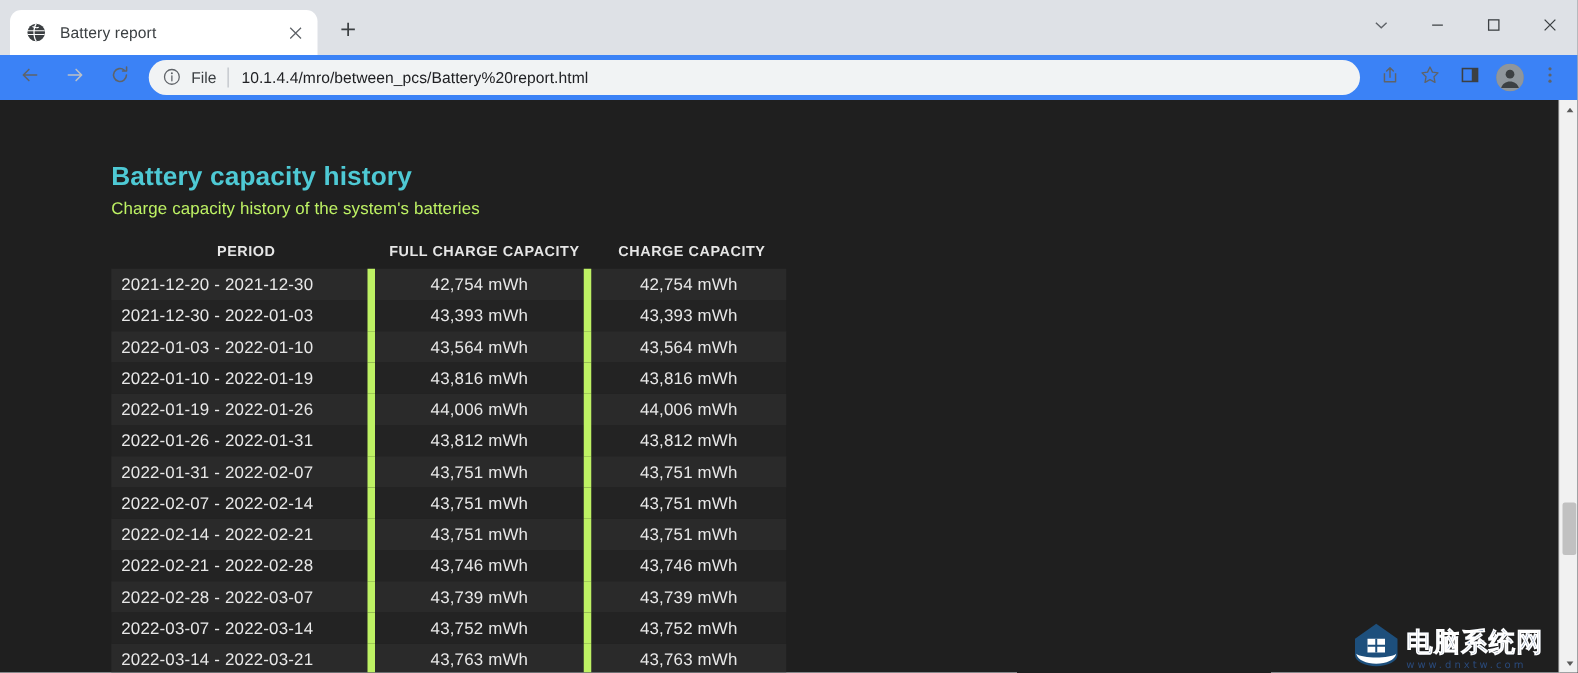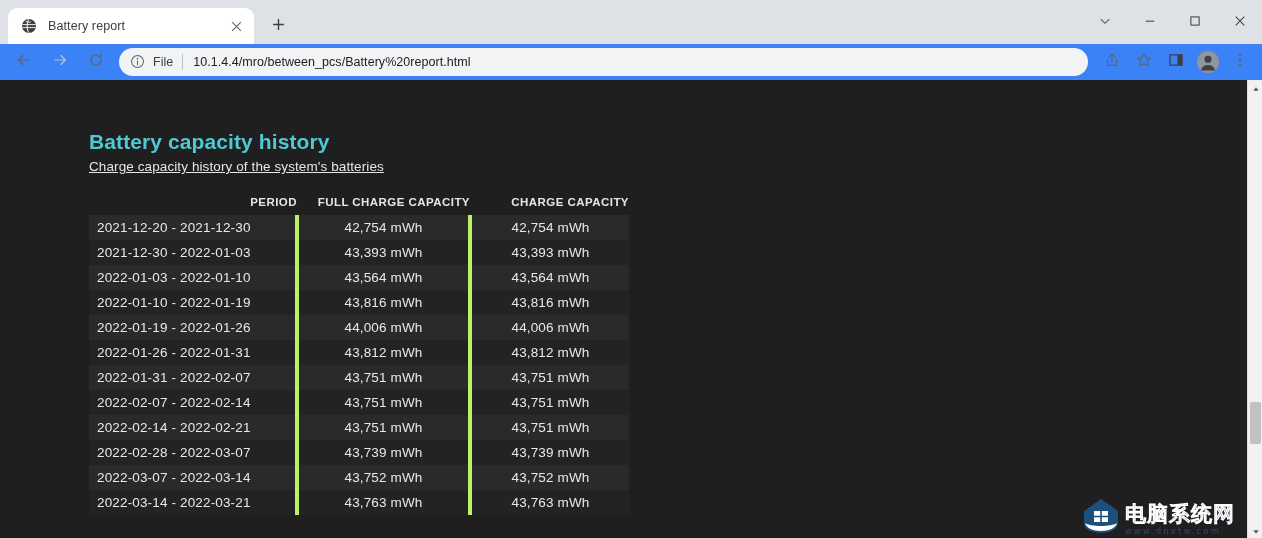--- a/index.html
+++ b/index.html
@@ -113,45 +113,44 @@
     width: 1062px; height: 458px;
     padding: 36px 0 0 89px;
   }
   .page-title {
     font-size: 21px; font-weight: bold;
     color: #4ec9d4;
     letter-spacing: .1px;
     margin-bottom: 5px;
   }
   .page-sub {
-    font-size: 13.5px; color: #e5e5e5;
+    font-size: 13.5px; color: #bef264;
     margin-bottom: 22px;
     letter-spacing: .1px;
-    text-decoration: underline;
   }
 
   table.caphist {
     border-collapse: collapse;
     table-layout: fixed;
     width: 540px;
   }
   table.caphist th {
     font-size: 11.5px; font-weight: bold;
     color: #e6e6e6;
-    text-align: right;
+    text-align: center;
     letter-spacing: .45px;
     padding: 0 0 7px 8px;
     background: transparent;
   }
   table.caphist td {
     font-size: 13.5px;
     color: #e8e8e8;
     height: 25px;
     padding: 0 8px;
-    border-right: 4px solid #bef264;
+    border-right: 6px solid #bef264;
     letter-spacing: .15px;
   }
   table.caphist td:last-child { border-right: none; }
   table.caphist td.period { text-align: left; }
   table.caphist td.num { text-align: center; }
   table.caphist tbody tr:nth-child(odd)  { background: #2a2a2a; }
   table.caphist tbody tr:nth-child(even) { background: #232323; }
 
   
   .sbar {
@@ -402,20 +401,25 @@
               <td class="period">2022-02-07 - 2022-02-14</td>
               <td class="num">43,751 mWh</td>
               <td class="num">43,751 mWh</td>
             </tr>
             <tr>
               <td class="period">2022-02-14 - 2022-02-21</td>
               <td class="num">43,751 mWh</td>
               <td class="num">43,751 mWh</td>
             </tr>
             <tr>
+              <td class="period">2022-02-21 - 2022-02-28</td>
+              <td class="num">43,746 mWh</td>
+              <td class="num">43,746 mWh</td>
+            </tr>
+            <tr>
               <td class="period">2022-02-28 - 2022-03-07</td>
               <td class="num">43,739 mWh</td>
               <td class="num">43,739 mWh</td>
             </tr>
             <tr>
               <td class="period">2022-03-07 - 2022-03-14</td>
               <td class="num">43,752 mWh</td>
               <td class="num">43,752 mWh</td>
             </tr>
             <tr>

